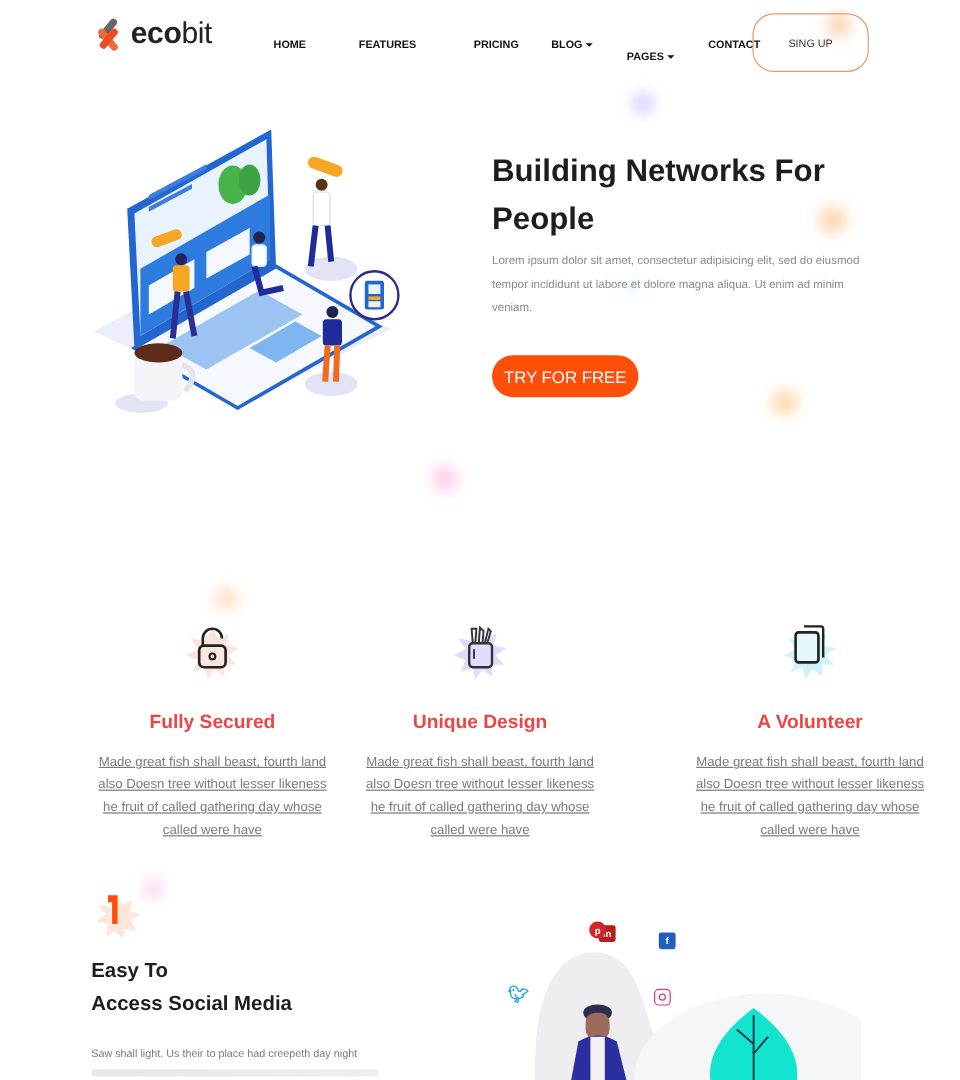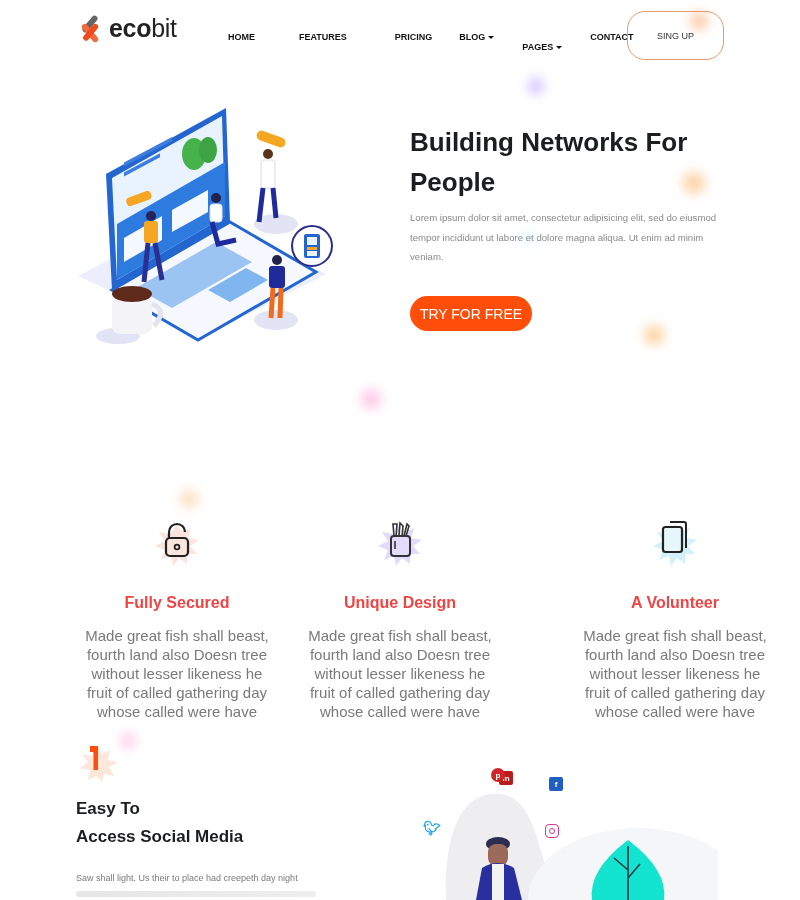--- a/index.html
+++ b/index.html
@@ -26,21 +26,21 @@
   
   .hero-illus { position: absolute; left: 76px; top: 104px; width: 262px; height: 242px; }
   .hero-title { position: absolute; left: 410px; top: 122px; width: 320px; font-size: 26px; font-weight: bold; line-height: 40px; color: #1b1d21; }
   .hero-text { position: absolute; left: 410px; top: 208px; width: 320px; font-size: 9.6px; line-height: 19.5px; color: #8a8a8a; }
   .hero-btn { position: absolute; left: 410px; top: 296px; width: 122px; height: 35px; background: #ff4d0a; color: #fff; border: none; border-radius: 18px; font-family: "Liberation Sans", sans-serif; font-size: 14px; cursor: pointer; }
 
   
   .feature { position: absolute; top: 516px; width: 200px; text-align: center; }
   .feature-icon { width: 60px; height: 56px; margin: 0 auto; position: relative; }
   .feature-title { margin-top: 22px; font-size: 16px; font-weight: bold; color: #ef4444; }
-  .feature-text { margin-top: 14px; font-size: 15px; line-height: 19px; color: #7a7a7a; }
+  .feature-text { margin-top: 14px; font-size: 11px; line-height: 19px; color: #7a7a7a; text-decoration: underline; }
 
   
   .badge-one { position: absolute; left: 76px; top: 740px; width: 44px; height: 44px; }
   .section-title { position: absolute; left: 76px; top: 795px; font-size: 17px; line-height: 28px; color: #1b1d21; }
   .section-text { position: absolute; left: 76px; top: 869px; width: 320px; font-size: 9px; line-height: 19px; color: #7a7a7a; }
   .section-text2 { position: absolute; left: 76px; top: 891px; width: 240px; height: 6px; background: linear-gradient(90deg,#e6e6e6,#eee); border-radius: 3px; }
 
   .social-illus { position: absolute; left: 418px; top: 760px; width: 300px; height: 140px; overflow: hidden; }
   .social-icon { position: absolute; width: 14px; height: 14px; display: flex; align-items: center; justify-content: center; font-size: 8px; font-weight: bold; color: #fff; border-radius: 2px; cursor: pointer; }
 </style>

